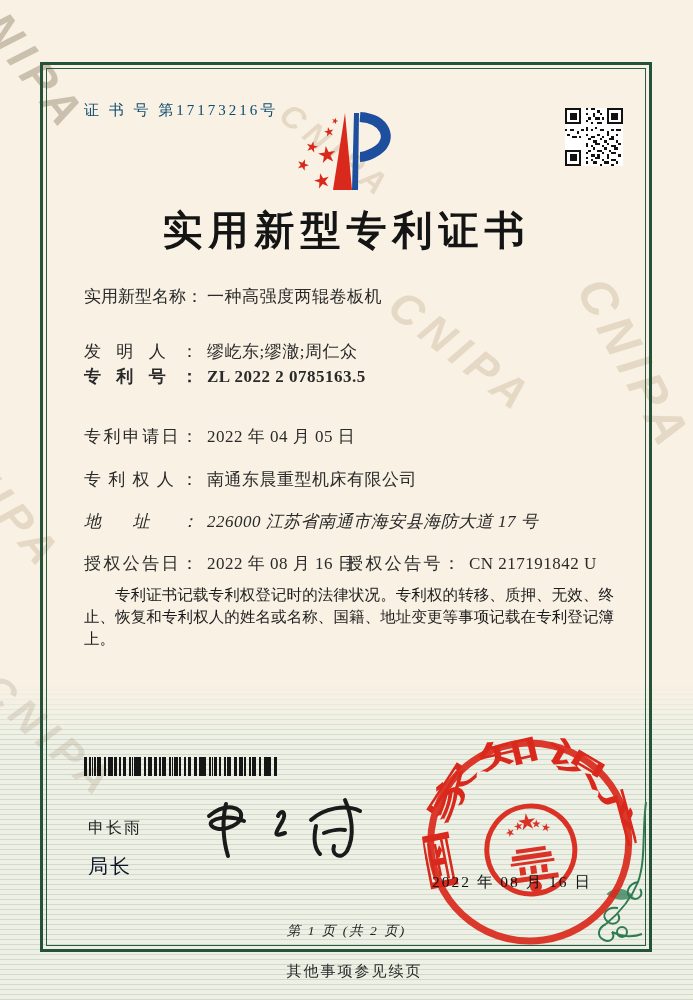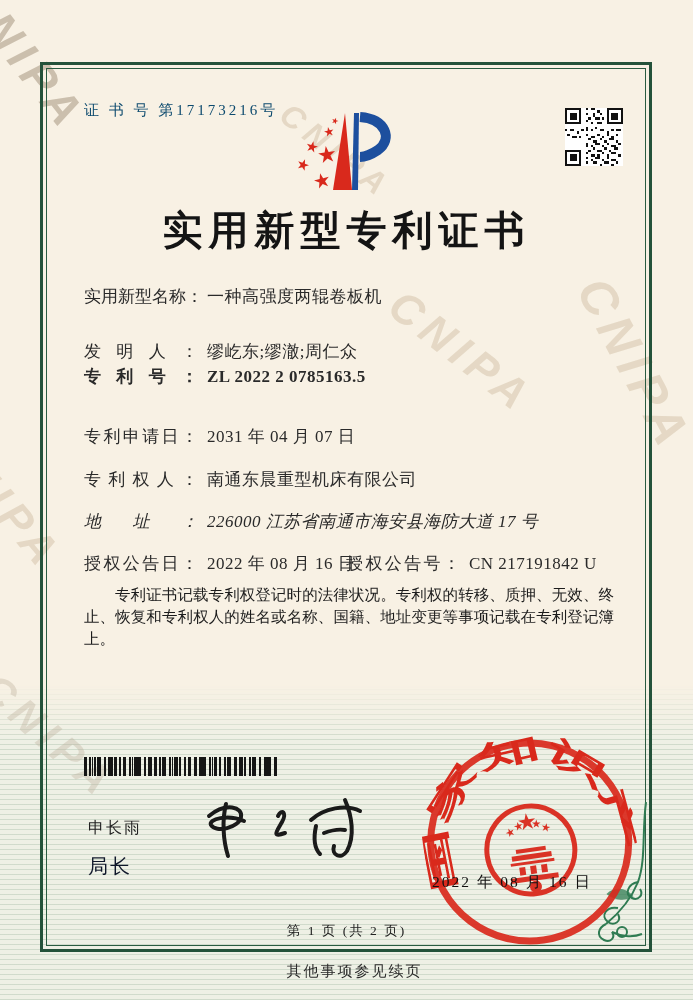--- a/index.html
+++ b/index.html
@@ -70,21 +70,21 @@
   #sig-title{position:absolute;left:88px;top:853px;z-index:3;font-size:20px;letter-spacing:2px;
     font-family:"Liberation Sans","DejaVu Sans",sans-serif;color:#0f172a;}
   #sig-name{position:absolute;left:88px;top:818px;z-index:3;font-size:16px;letter-spacing:2px;
     font-family:"Liberation Sans","DejaVu Sans",sans-serif;color:#222;}
   #signature{position:absolute;left:196px;top:788px;z-index:3;}
   #seal{position:absolute;left:424px;top:736px;z-index:4;transform:rotate(-8deg);}
   #seal-date{position:absolute;left:432px;top:872px;z-index:5;font-size:15.5px;
     letter-spacing:2px;color:#101010;white-space:nowrap;}
   #ornament{position:absolute;left:576px;top:802px;z-index:3;}
   #page-info{position:absolute;left:0;right:0;top:922px;z-index:3;text-align:center;
-    font-size:13.5px;letter-spacing:2px;color:#222;}
+    font-size:13.5px;letter-spacing:2px;color:#222;font-style:italic;}
   #footer-note{position:absolute;left:16px;right:0;top:962px;z-index:3;text-align:center;
     font-size:15px;letter-spacing:2px;color:#2a2a2a;}
 </style>
 </head>
 <body>
 
 <div id="page">
 
   <div id="lined-bg"></div>
 
@@ -136,21 +136,21 @@
     <div class="frow" id="row-name">
       <span class="flabel">实用新型名称：</span><span class="fvalue">一种高强度两辊卷板机</span>
     </div>
     <div class="frow" id="row-inventor">
       <span class="flabel">发明人：</span><span class="fvalue">缪屹东;缪澈;周仁众</span>
     </div>
     <div class="frow" id="row-patno">
       <span class="flabel">专利号：</span><span class="fvalue">ZL 2022 2 0785163.5</span>
     </div>
     <div class="frow" id="row-appdate">
-      <span class="flabel">专利申请日：</span><span class="fvalue">2031 年 04 月 07 日</span>
+      <span class="flabel">专利申请日：</span><span class="fvalue">2022 年 04 月 05 日</span>
     </div>
     <div class="frow" id="row-patentee">
       <span class="flabel">专利权人：</span><span class="fvalue">南通东晨重型机床有限公司</span>
     </div>
     <div class="frow" id="row-address">
       <span class="flabel">地址：</span><span class="fvalue">226000 江苏省南通市海安县海防大道 17 号</span>
     </div>
     <div class="frow" id="row-grant">
       <span>
         <span class="flabel">授权公告日：</span><span class="fvalue">2022 年 08 月 16 日</span>

